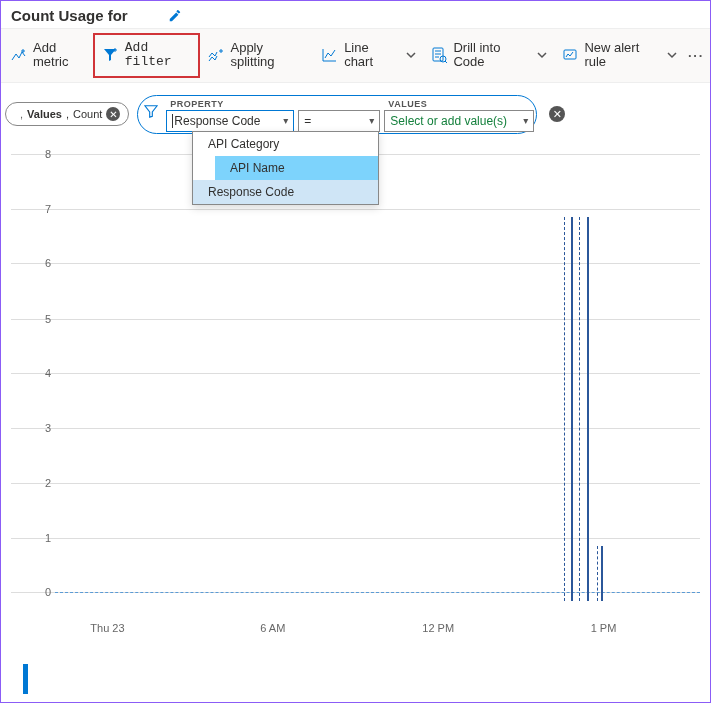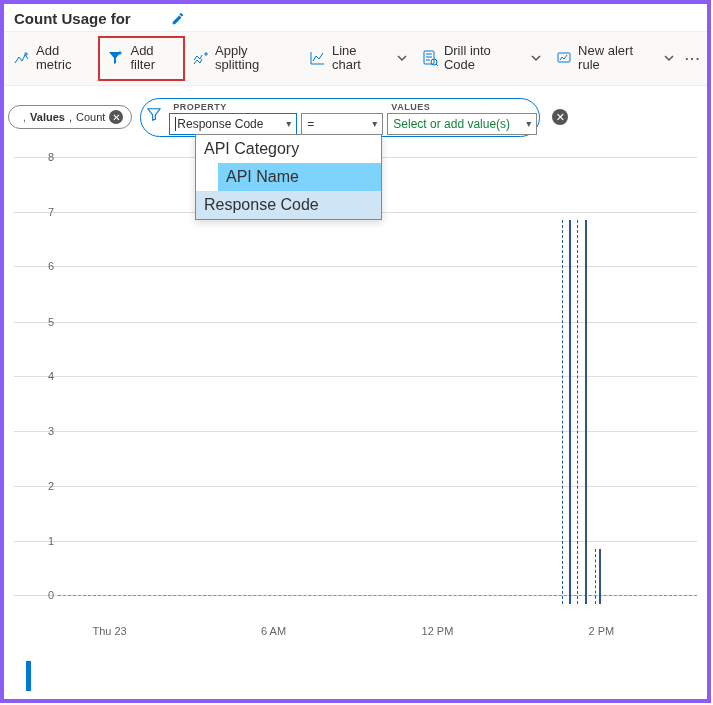--- a/index.html
+++ b/index.html
@@ -1,46 +1,46 @@
 <!DOCTYPE html>
 <html><head>
 <meta charset="utf-8">
 <style>
   * { box-sizing: border-box; margin: 0; padding: 0; }
   body { font-family: "Segoe UI", Arial, sans-serif; font-size: 13px; color: #323130; background: #fff; width: 713px; }
-  .container { border: 4px solid #8b5cf6; width: 711px; height: 703px; display: flex; flex-direction: column; overflow: hidden; }
+  .container { border: 1px solid #8b5cf6; width: 711px; height: 703px; display: flex; flex-direction: column; overflow: hidden; }
 
   
   .header { display: flex; align-items: center; padding: 6px 10px 4px; font-size: 15px; font-weight: 600; }
   .header .edit-icon { color: #0078d4; margin-left: 40px; }
 
   
   .toolbar { display: flex; align-items: stretch; background: #faf9f8; border-top: 1px solid #eee; border-bottom: 1px solid #eee; padding: 4px 2px; }
   .tbtn { display: flex; align-items: center; gap: 6px; padding: 6px 8px; font-size: 13px; cursor: pointer; }
   .tbtn .icon { color: #0078d4; display: inline-flex; }
   .tbtn .lbl { line-height: 1.1; }
-  .highlight { border: 2px solid #d13438; }
+  .highlight { border: 2px solid #d13438; font-family: Liberation Mono, monospace; }
   .chev { display: flex; align-items: center; padding: 0 6px; color: #555; cursor: pointer; }
   .dotdot { display: flex; align-items: center; padding: 0 4px; color: #555; font-weight: 700; letter-spacing: 1px; cursor: pointer; }
 
   
   .filter-row { position: relative; padding: 12px 4px 4px 4px; display: flex; align-items: center; gap: 8px; font-size: 11px; }
   .chip { border: 1px solid #888; border-radius: 20px; padding: 4px 8px 4px 14px; display: flex; align-items: center; gap: 4px; }
   .chip .close { background: #555; color: #fff; width: 14px; height: 14px; border-radius: 50%; display: inline-flex; align-items: center; justify-content: center; font-size: 10px; }
   .filter-group { border: 1.5px solid #0078d4; border-radius: 22px; padding: 1px 2px; display: flex; align-items: center; gap: 4px; position: relative; }
   .filter-group .filter-icon { color: #0078d4; padding: 0 4px 6px; }
   .labeled { display: flex; flex-direction: column; gap: 1px; padding-top: 2px; }
   .labeled .lbl-small { font-size: 9px; font-weight: 700; letter-spacing: 0.5px; color: #555; text-transform: uppercase; padding-left: 4px; }
   .combo { border: 1px solid #888; background: #fff; display: flex; align-items: center; justify-content: space-between; gap: 4px; padding: 3px 5px; font-size: 12px; height: 22px; }
   .combo .placeholder { color: #15803d; }
   .combo .caret { color: #555; font-size: 10px; }
   .gremove { background: #555; color: #fff; width: 16px; height: 16px; border-radius: 50%; display: inline-flex; align-items: center; justify-content: center; font-size: 11px; margin-left: 4px; }
 
   .dropdown { position: absolute; top: 48px; left: 191px; width: 187px; background: #fff; border: 1px solid #888; box-shadow: 0 3px 8px rgba(0,0,0,0.15); z-index: 5; }
-  .dropdown .opt { padding: 5px 8px; font-size: 16px; cursor: pointer; }
+  .dropdown .opt { padding: 5px 15px; font-size: 12px; cursor: pointer; }
   .dropdown .opt.hov { background: #7dd3fc; margin-left: 22px; }
   .dropdown .opt.sel { background: #cfe5f6; }
 
   
   .chart-wrap { flex: 1; position: relative; padding: 2px 10px 0 10px; }
   .chart { position: relative; width: 100%; height: 480px; }
   .yaxis-tick { position: absolute; left: 0; width: 100%; border-top: 1px solid #ddd; }
   .yaxis-lbl { position: absolute; left: 28px; transform: translateY(-6px); font-size: 11px; color: #666; text-align: right; width: 12px; }
   .baseline { position: absolute; left: 44px; right: 0; border-top: 1.5px dashed #5b9bd5; }
   .xaxis-lbl { position: absolute; bottom: -14px; font-size: 11px; color: #666; transform: translateX(-50%); }
@@ -220,21 +220,21 @@
       <div class="spike" style="left:80.2%; height:80%; width:8px; background:none;"></div>
       <div class="spike-solid" style="left:81.3%; height:80%;"></div>
       <div class="spike" style="left:82.5%; height:80%; width:10px; background:none;"></div>
       <div class="spike-solid" style="left:83.6%; height:80%;"></div>
       <div class="spike" style="left:85.0%; height:11.4%; width:6px; background:none;"></div>
       <div class="spike-solid" style="left:85.6%; height:11.4%;"></div>
 
       <span class="xaxis-lbl" style="left:14%">Thu 23</span>
       <span class="xaxis-lbl" style="left:38%">6 AM</span>
       <span class="xaxis-lbl" style="left:62%">12 PM</span>
-      <span class="xaxis-lbl" style="left:86%">2 PM</span>
+      <span class="xaxis-lbl" style="left:86%">1 PM</span>
     </div>
   </div>
 
   <div class="legend">
     <div class="bar"></div>
   </div>
 
 </div>
 
 </body></html>

